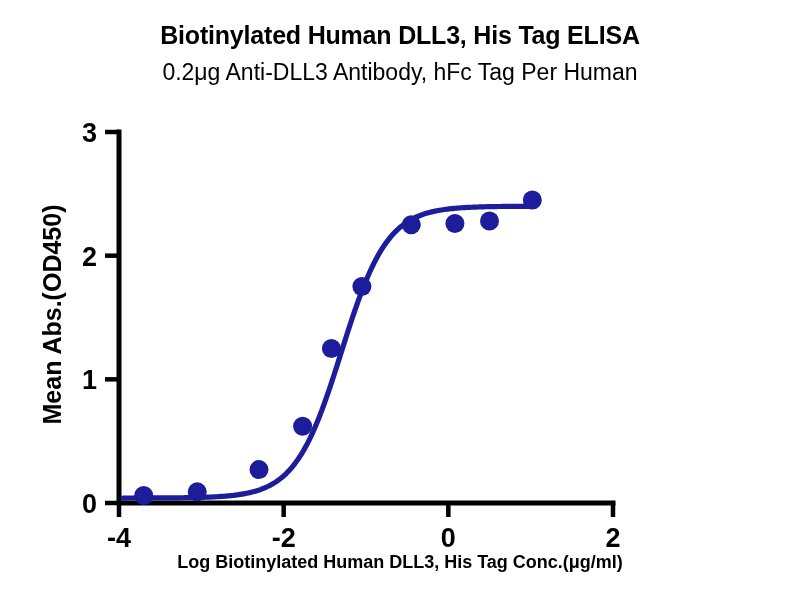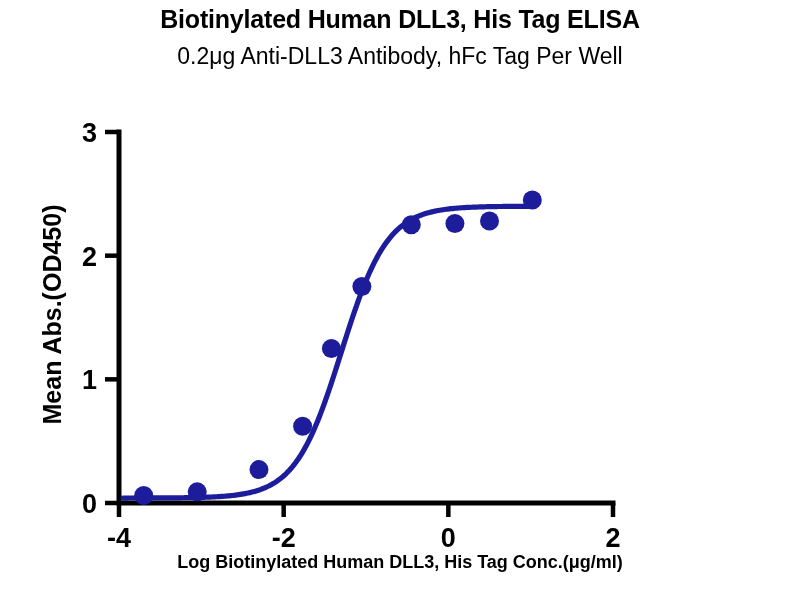--- a/index.html
+++ b/index.html
@@ -23,21 +23,21 @@
     top: 0;
     width: 800px;
     height: 600px;
     background: #ffffff;
   }
 
   
   .title-block {
     position: absolute;
     left: 0;
-    top: 4px;
+    top: 20px;
     width: 800px;
     text-align: center;
   }
   .chart-title {
     font-size: 25px;
     font-weight: bold;
     letter-spacing: -0.2px;
     line-height: 30px;
     white-space: nowrap;
   }
@@ -109,21 +109,21 @@
   .tick-label-y { text-anchor: end; }
   .tick-label-x { text-anchor: middle; }
 </style>
 </head>
 <body>
 
 <div id="figure">
 
   <div class="title-block">
     <div class="chart-title">Biotinylated Human DLL3, His Tag ELISA</div>
-    <div class="chart-subtitle">0.2μg Anti-DLL3 Antibody, hFc Tag Per Well</div>
+    <div class="chart-subtitle">0.2μg Anti-DLL3 Antibody, hFc Tag Per Human</div>
   </div>
 
   <div class="y-axis-title">Mean Abs.(OD450)</div>
 
   <div class="x-axis-title">Log Biotinylated Human DLL3, His Tag Conc.(μg/ml)</div>
 
   <svg id="plot" width="800" height="600">
     <g>
       <path id="axis-path" class="axis-line" d="M 119 132 L 119 503 L 613 503"></path>
     </g>

